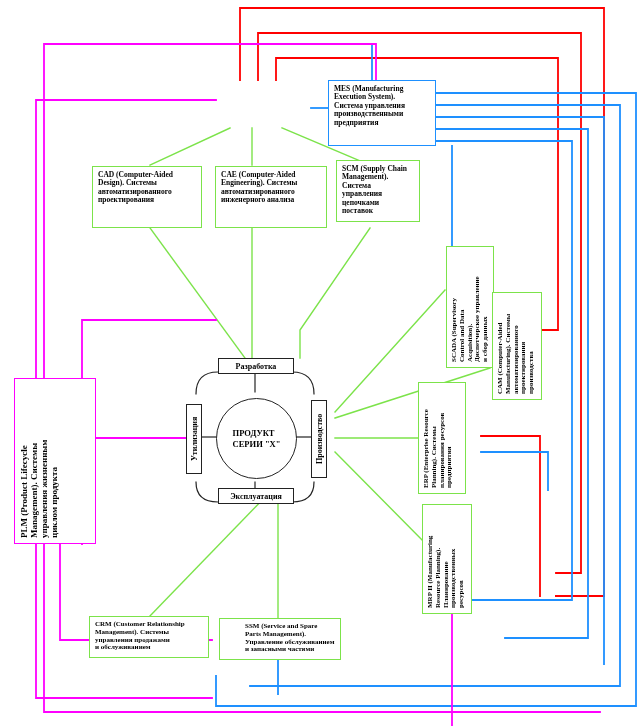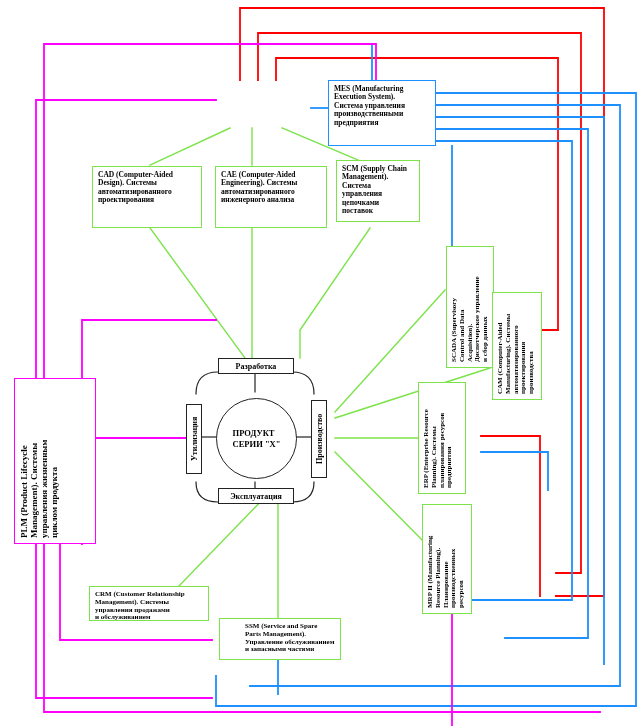--- a/index.html
+++ b/index.html
@@ -200,21 +200,21 @@
 
   <div class="box magenta vert" style="left:14px;top:378px;width:82px;height:166px;">
     <div class="pad t9">
       <div>PLM (Product Lifecycle</div>
       <div>Management). Системы</div>
       <div>управления жизненным</div>
       <div>циклом продукта</div>
     </div>
   </div>
 
-  <div class="box green" style="left:89px;top:586px;width:120px;height:35px;">
+  <div class="box green" style="left:89px;top:616px;width:120px;height:42px;">
     <div class="pad t7">
       <div>CRM (Customer Relationship</div>
       <div>Management). Системы</div>
       <div>управления продажами</div>
       <div>и обслуживанием</div>
     </div>
   </div>
 
   <div class="box green" style="left:219px;top:618px;width:122px;height:42px;padding-left:20px;">
     <div class="pad t7">

